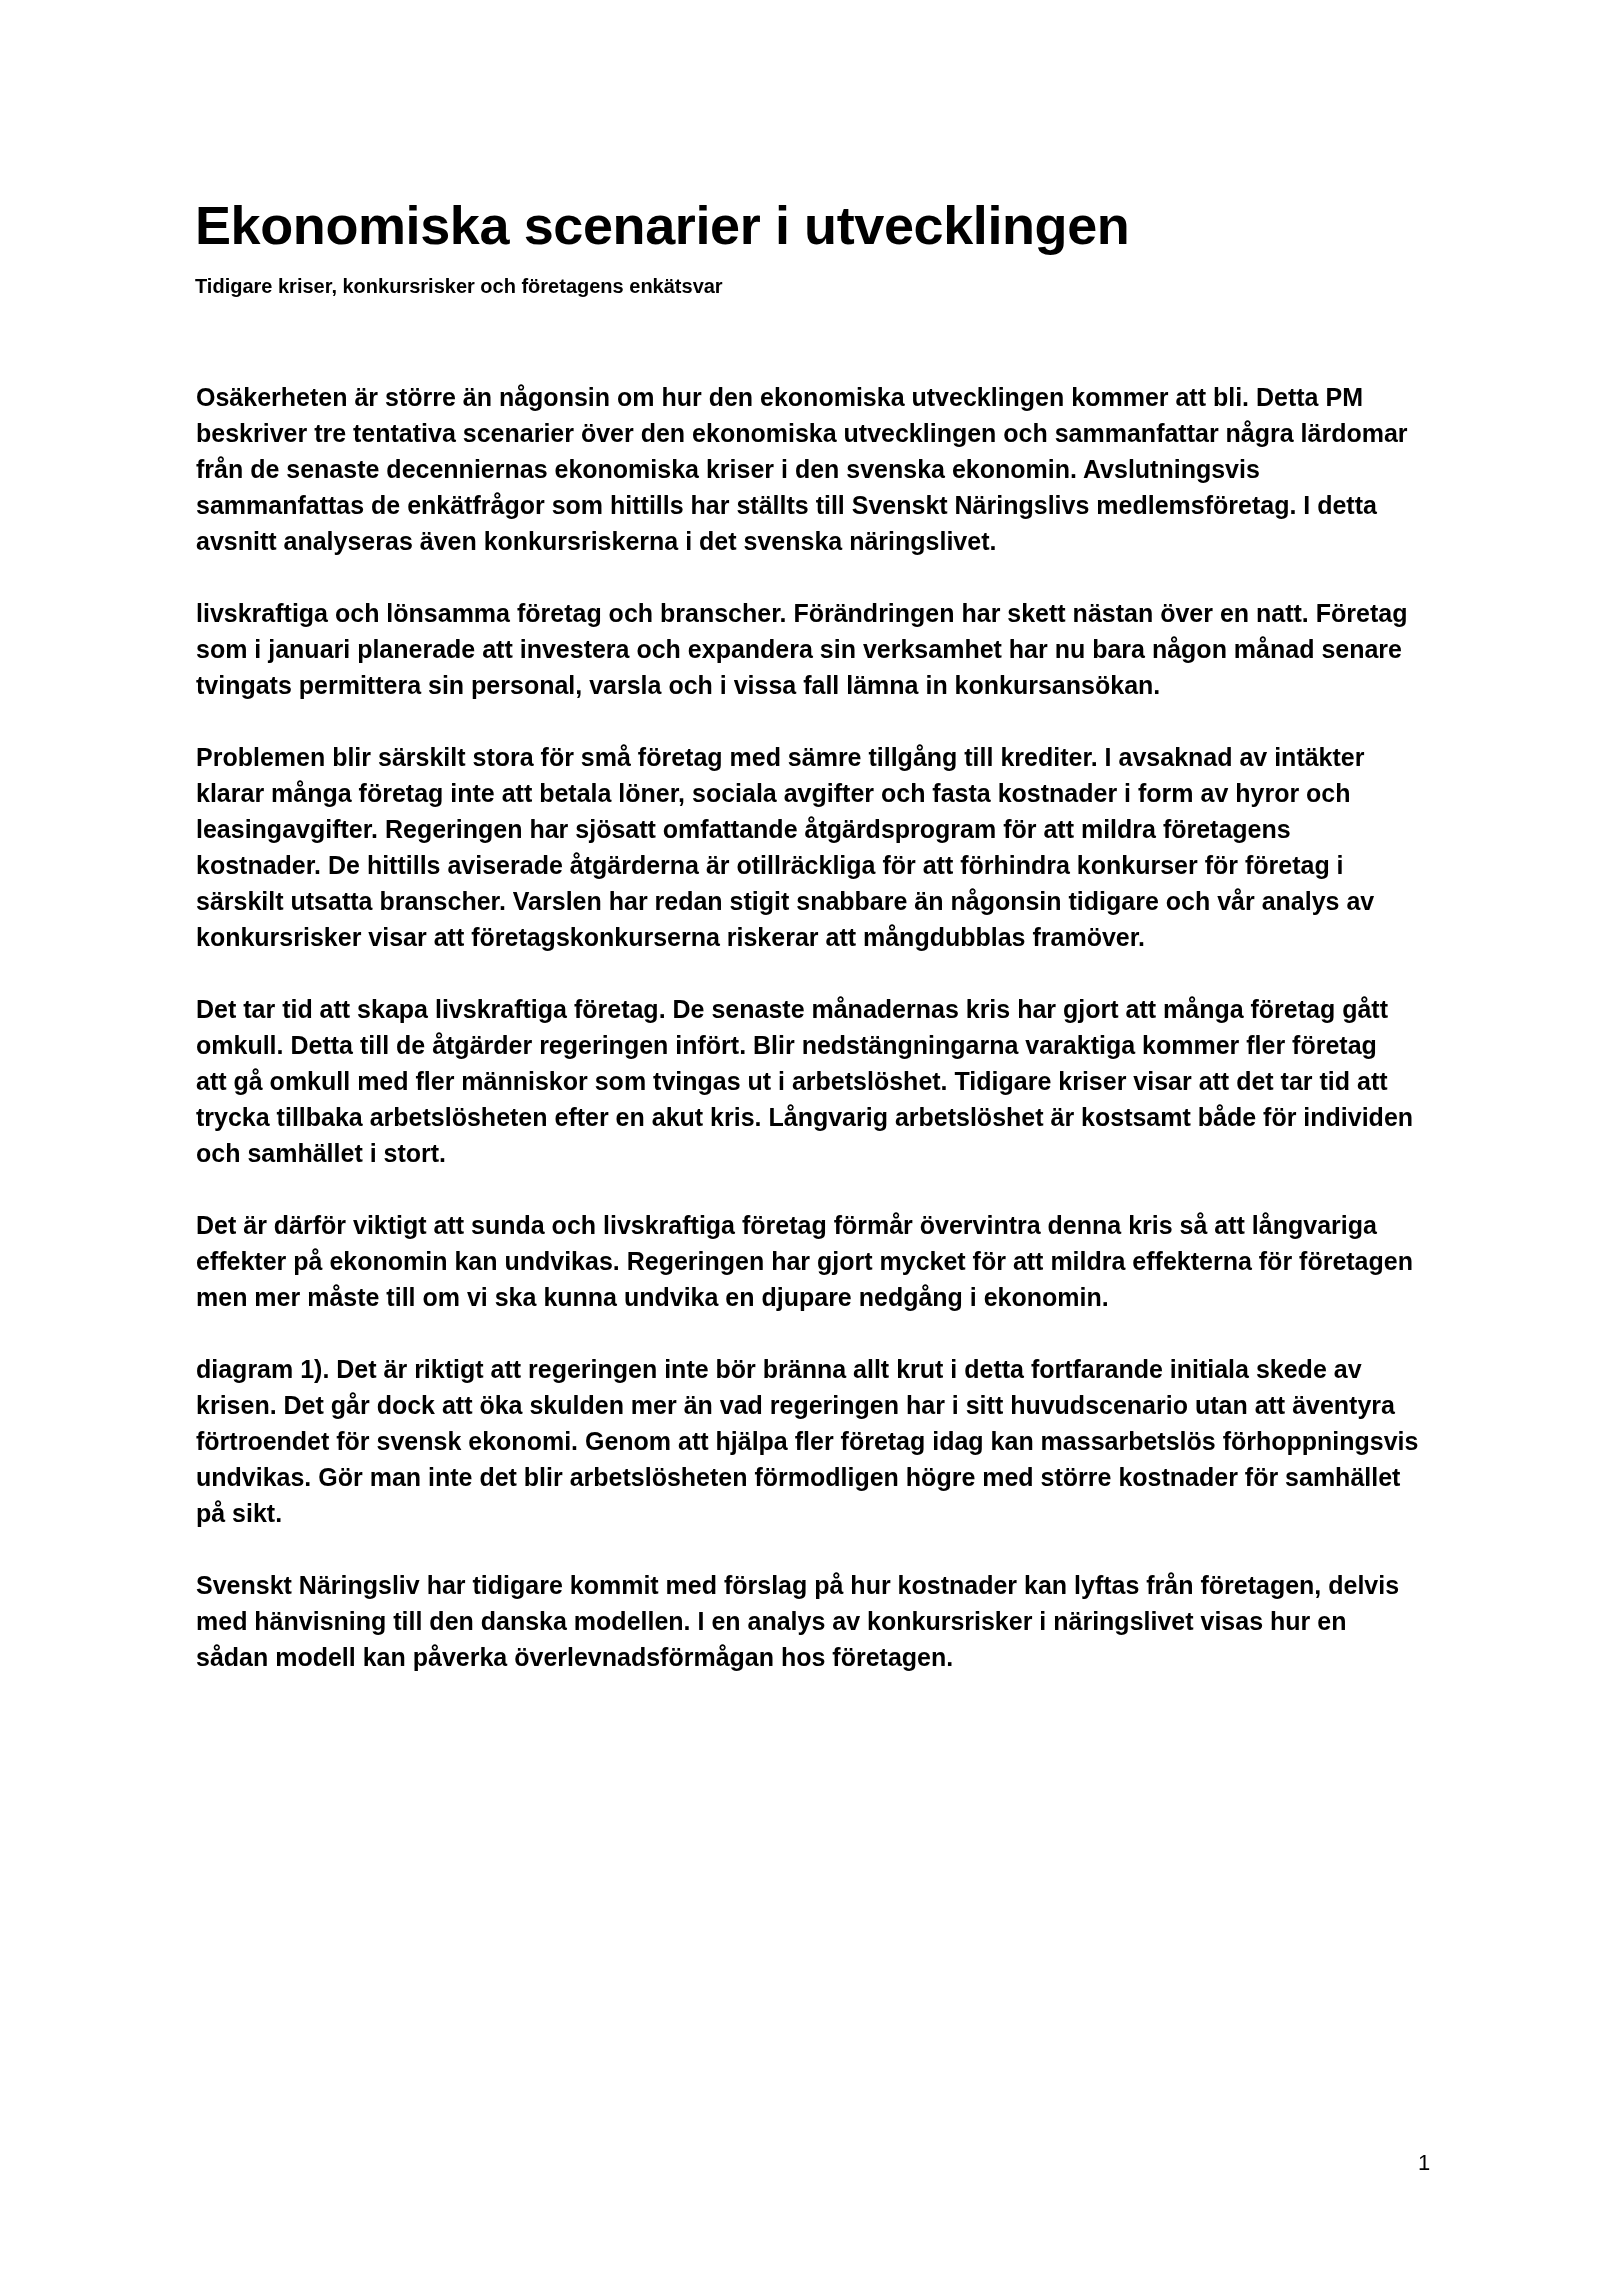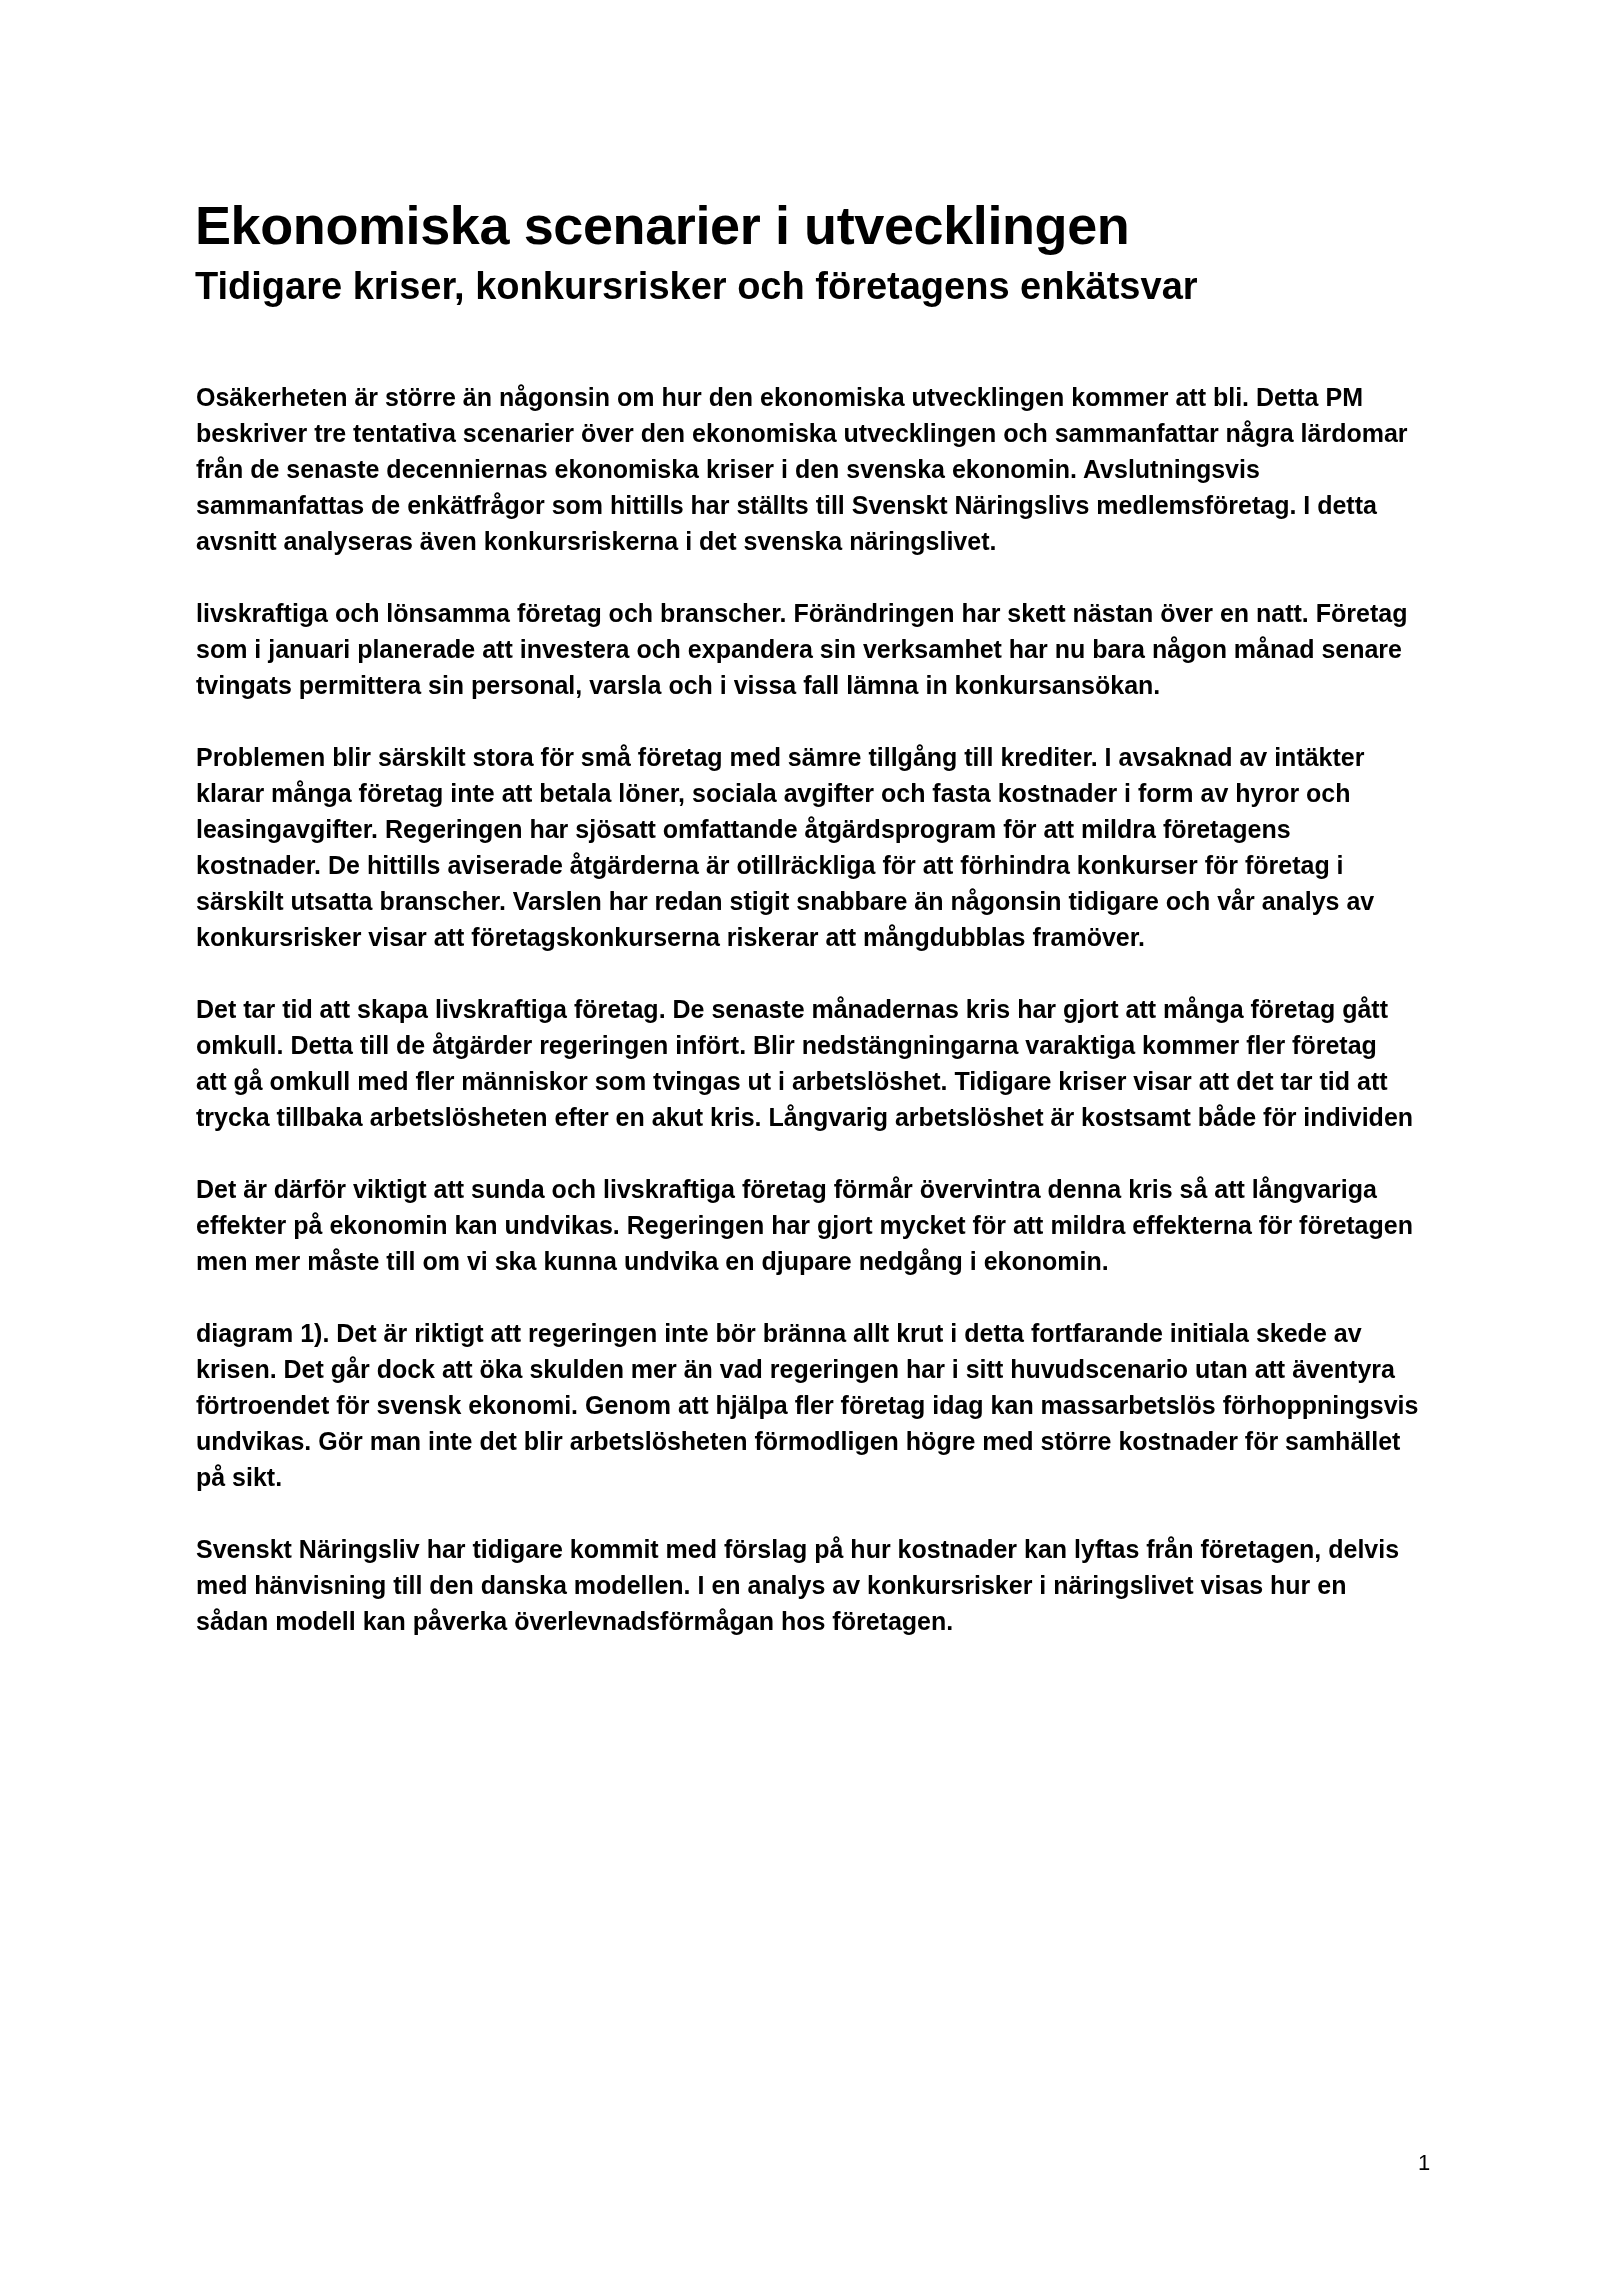--- a/index.html
+++ b/index.html
@@ -1,19 +1,19 @@
 <!DOCTYPE html>
 <html style="font-size:13.5px"><head>
 <meta charset="utf-8">
 <style>
   html, body { margin: 0; padding: 0; background: #ffffff; }
   body { width: 1624px; height: 2295px; position: relative; overflow: hidden; color: #000; font-family: "Liberation Sans", sans-serif; }
   .page { position: absolute; left: 0; top: 0; width: 1624px; height: 2295px; background: #fff; }
   .title { position: absolute; left: 195px; top: 191px; font-size: 54px; font-weight: bold; letter-spacing: -0.4px; line-height: 68px; white-space: nowrap; margin: 0; }
-  .subtitle { position: absolute; left: 195px; top: 267px; font-size: 38px; font-weight: bold; line-height: 39px; white-space: nowrap; margin: 0; }
+  .subtitle { position: absolute; left: 195px; top: 267px; font-size: 20px; font-weight: bold; line-height: 39px; white-space: nowrap; margin: 0; }
   .body { position: absolute; left: 196px; top: 379px; width: 1252px; font-size: 25px; line-height: 36px; font-weight: bold; }
   .para { margin: 0 0 36px 0; }
   .line { display: block; white-space: nowrap; }
   .page-number { position: absolute; left: 1418px; top: 2150px; font-size: 22px; line-height: 25px; }
 </style>
 </head>
 <body>
 
 <div class="page">
   <h1 class="title">Ekonomiska scenarier i utvecklingen</h1>
@@ -38,20 +38,21 @@
       <span class="line">leasingavgifter. Regeringen har sjösatt omfattande åtgärdsprogram för att mildra företagens</span>
       <span class="line">kostnader. De hittills aviserade åtgärderna är otillräckliga för att förhindra konkurser för företag i</span>
       <span class="line">särskilt utsatta branscher. Varslen har redan stigit snabbare än någonsin tidigare och vår analys av</span>
       <span class="line">konkursrisker visar att företagskonkurserna riskerar att mångdubblas framöver.</span>
     </p>
     <p class="para">
       <span class="line">Det tar tid att skapa livskraftiga företag. De senaste månadernas kris har gjort att många företag gått</span>
       <span class="line">omkull. Detta till de åtgärder regeringen infört. Blir nedstängningarna varaktiga kommer fler företag</span>
       <span class="line">att gå omkull med fler människor som tvingas ut i arbetslöshet. Tidigare kriser visar att det tar tid att</span>
       <span class="line">trycka tillbaka arbetslösheten efter en akut kris. Långvarig arbetslöshet är kostsamt både för individen</span>
+      <span class="line">och samhället i stort.</span>
     </p>
     <p class="para">
       <span class="line">Det är därför viktigt att sunda och livskraftiga företag förmår övervintra denna kris så att långvariga</span>
       <span class="line">effekter på ekonomin kan undvikas. Regeringen har gjort mycket för att mildra effekterna för företagen</span>
       <span class="line">men mer måste till om vi ska kunna undvika en djupare nedgång i ekonomin.</span>
     </p>
     <p class="para">
       <span class="line">diagram 1). Det är riktigt att regeringen inte bör bränna allt krut i detta fortfarande initiala skede av</span>
       <span class="line">krisen. Det går dock att öka skulden mer än vad regeringen har i sitt huvudscenario utan att äventyra</span>
       <span class="line">förtroendet för svensk ekonomi. Genom att hjälpa fler företag idag kan massarbetslös förhoppningsvis</span>

